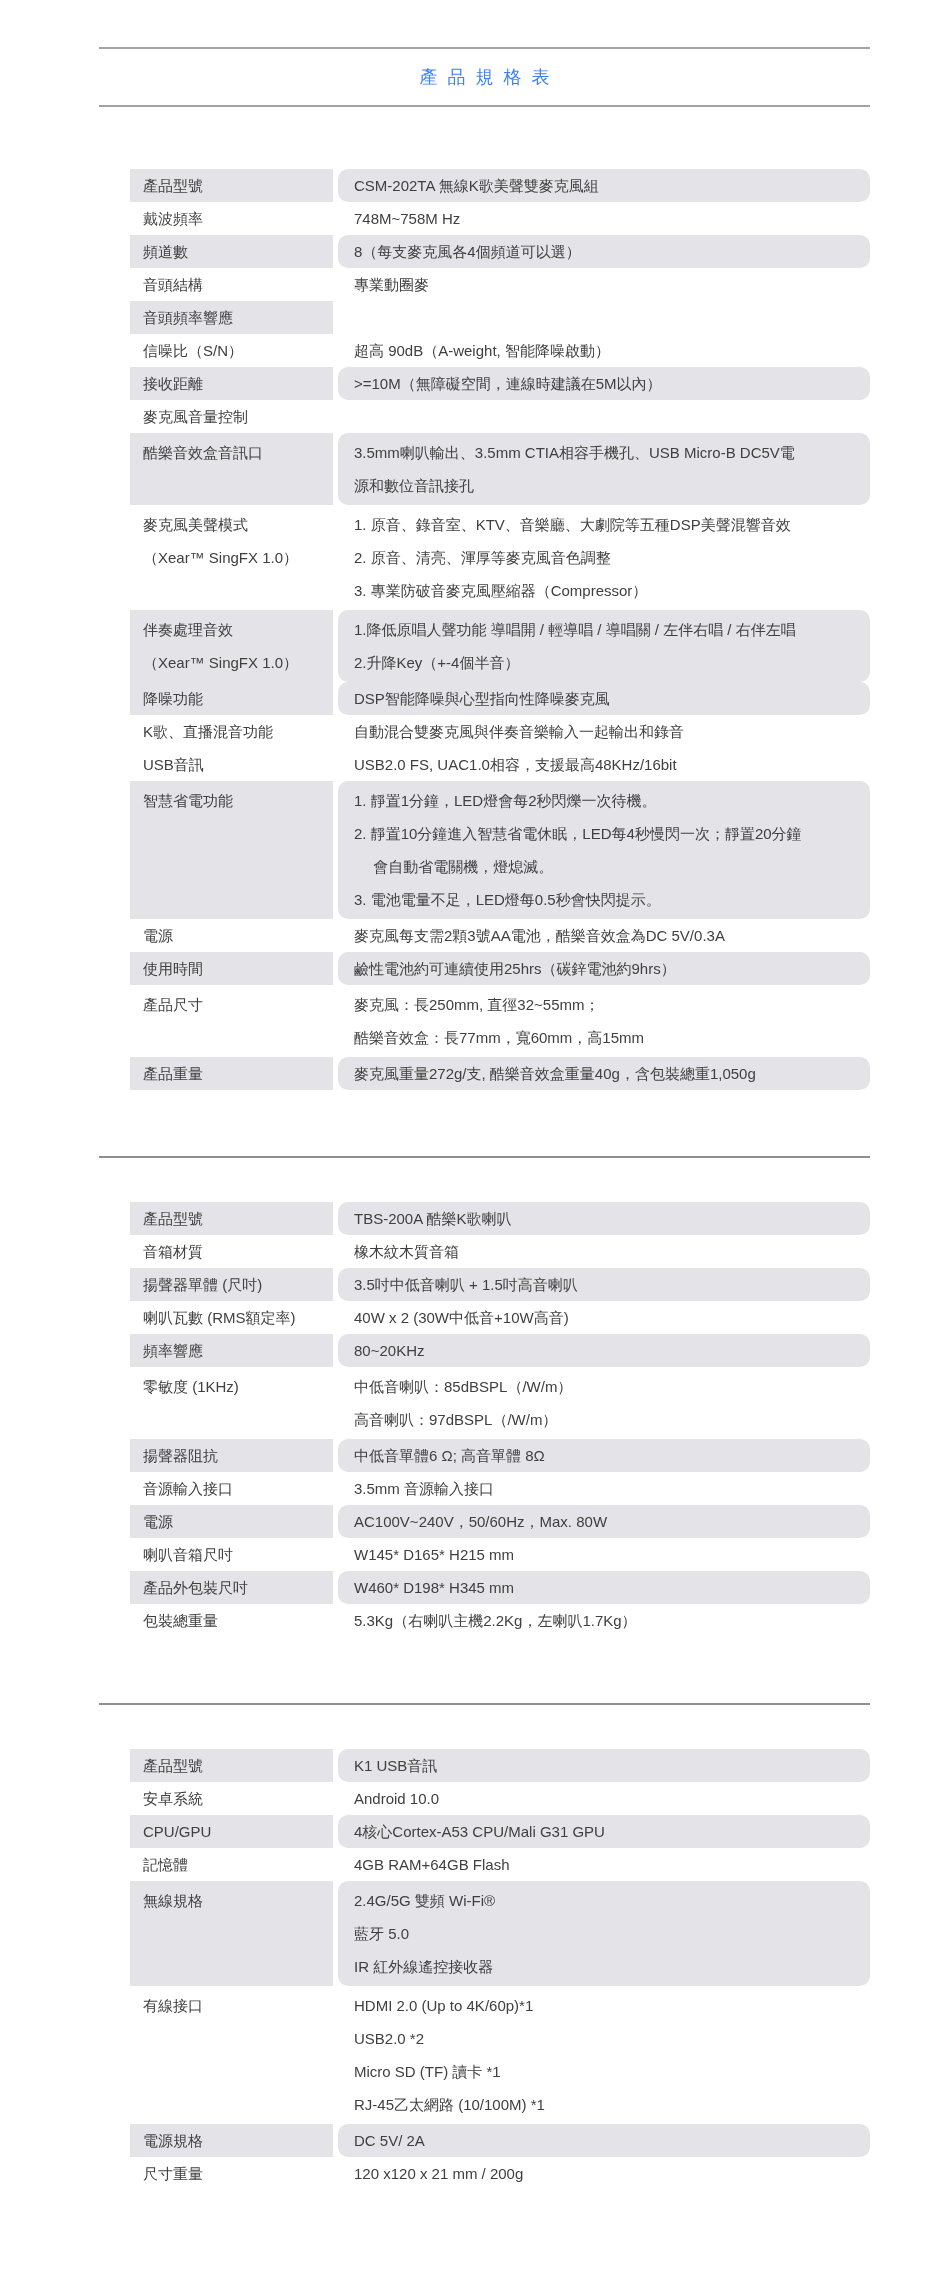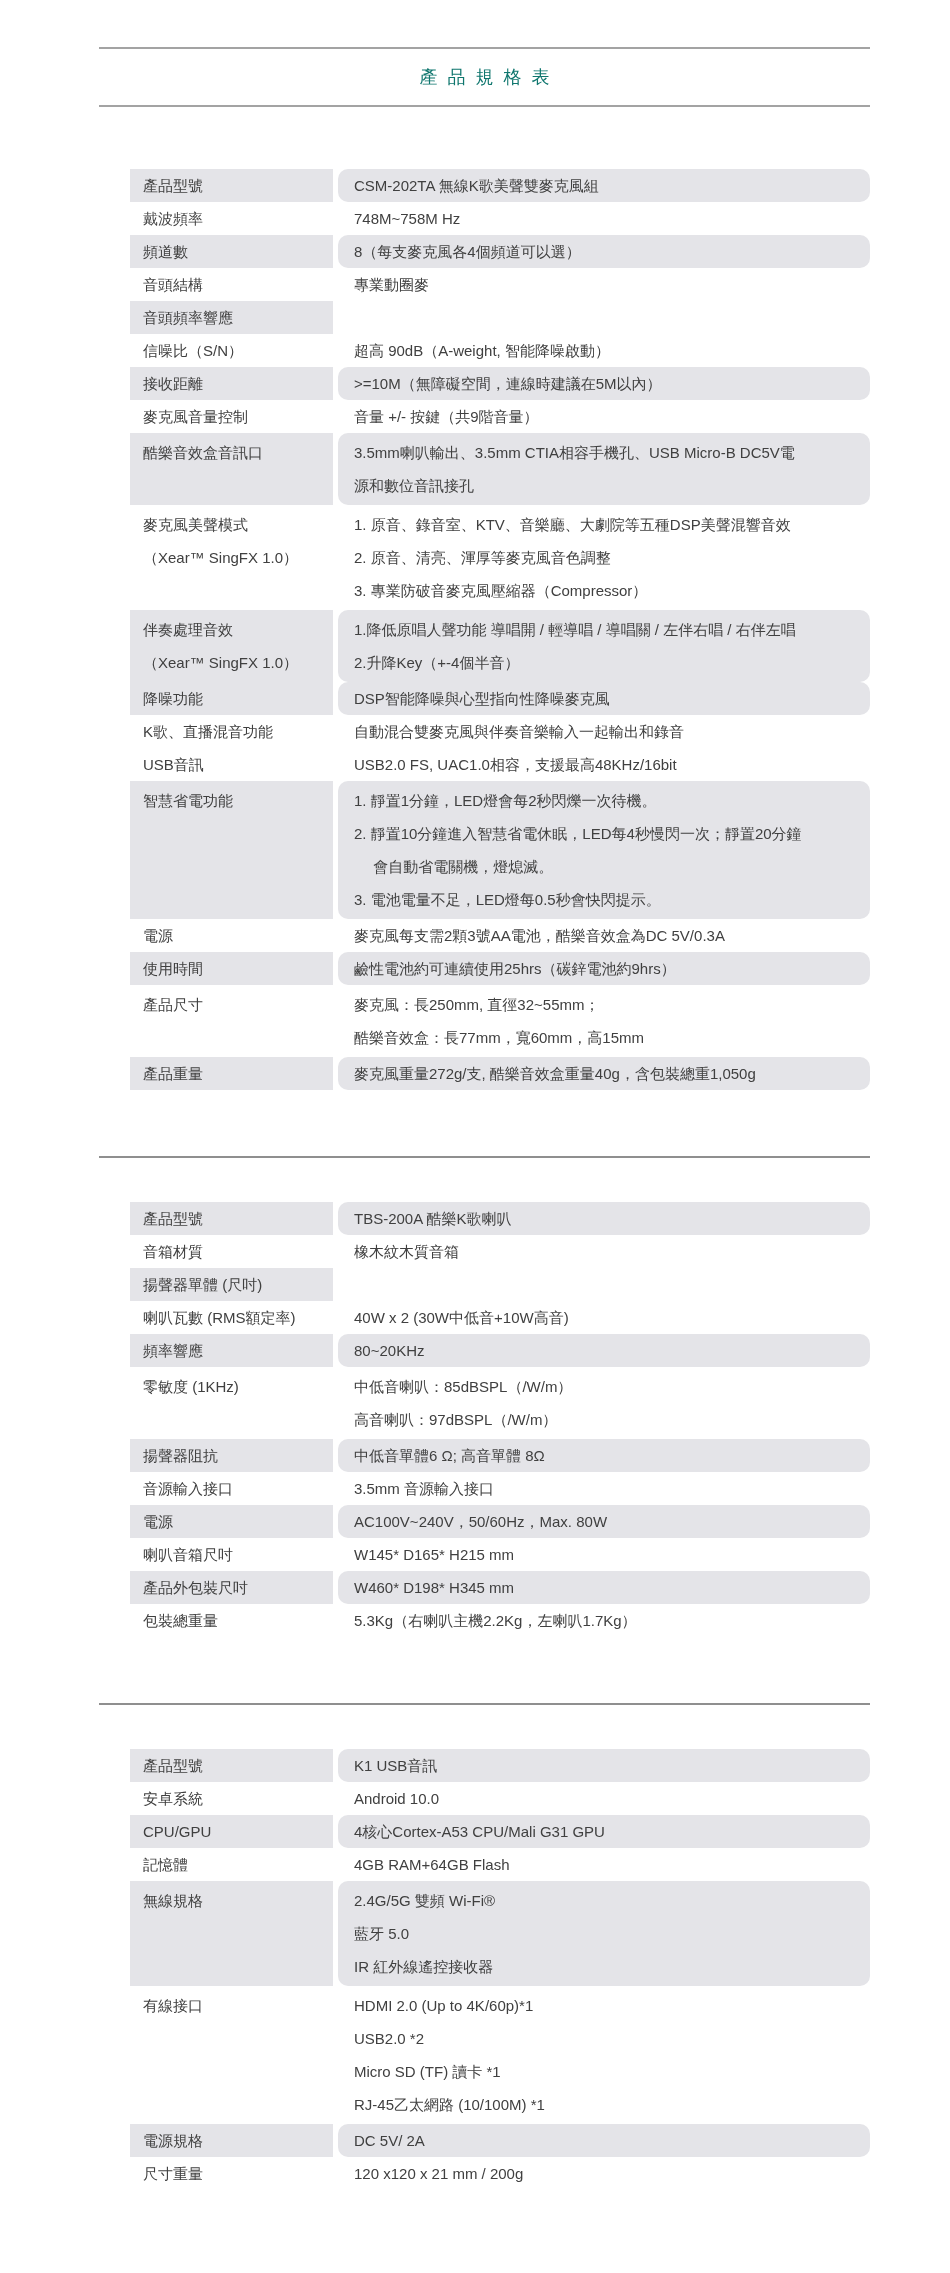--- a/index.html
+++ b/index.html
@@ -5,21 +5,21 @@
   html,body{margin:0;padding:0;background:#ffffff;}
   body{
     width:950px;min-height:2273px;
     font-family:"Liberation Sans","DejaVu Sans",sans-serif;
     color:#404040;
   }
   .titleband{
     margin:47px 0 0 99px;width:771px;
     border-top:2px solid #a3a3a3;border-bottom:2px solid #a3a3a3;
     height:56px;display:flex;align-items:center;justify-content:center;
-    font-size:18px;color:#0f766e;letter-spacing:10px;text-indent:10px;
+    font-size:18px;color:#3b82f6;letter-spacing:10px;text-indent:10px;
   }
   .content{margin-left:99px;width:771px;}
   .spec-table{margin-top:62px;}
   .spec-table + .sep{margin-top:66px;}
   .sep{height:2px;background:#8f8f8f;margin-bottom:44px;}
   .sep + .spec-table{margin-top:0;}
   .row{display:flex;padding-left:31px;}
   .row .label{width:203px;flex:0 0 203px;margin-right:5px;}
   .row .value{flex:1;border-radius:10px;}
   .row.gray .label,.row.gray .value{background:#e4e4e8;}
@@ -85,23 +85,20 @@
             <div class="line">接收距離</div>
           </div>
           <div class="value">
             <div class="line">&gt;=10M（無障礙空間，連線時建議在5M以內）</div>
           </div>
         </div>
         <div class="row">
           <div class="label">
             <div class="line">麥克風音量控制</div>
           </div>
-          <div class="value">
-            <div class="line">音量 +/- 按鍵（共9階音量）</div>
-          </div>
         </div>
         <div class="row gray multi">
           <div class="label">
             <div class="line">酷樂音效盒音訊口</div>
           </div>
           <div class="value">
             <div class="line">3.5mm喇叭輸出、3.5mm CTIA相容手機孔、USB Micro-B DC5V電</div>
             <div class="line">源和數位音訊接孔</div>
           </div>
         </div>
@@ -209,20 +206,23 @@
           <div class="label">
             <div class="line">音箱材質</div>
           </div>
           <div class="value">
             <div class="line">橡木紋木質音箱</div>
           </div>
         </div>
         <div class="row gray">
           <div class="label">
             <div class="line">揚聲器單體 (尺吋)</div>
+          </div>
+          <div class="value">
+            <div class="line">3.5吋中低音喇叭 + 1.5吋高音喇叭</div>
           </div>
         </div>
         <div class="row">
           <div class="label">
             <div class="line">喇叭瓦數 (RMS額定率)</div>
           </div>
           <div class="value">
             <div class="line">40W x 2 (30W中低音+10W高音)</div>
           </div>
         </div>

